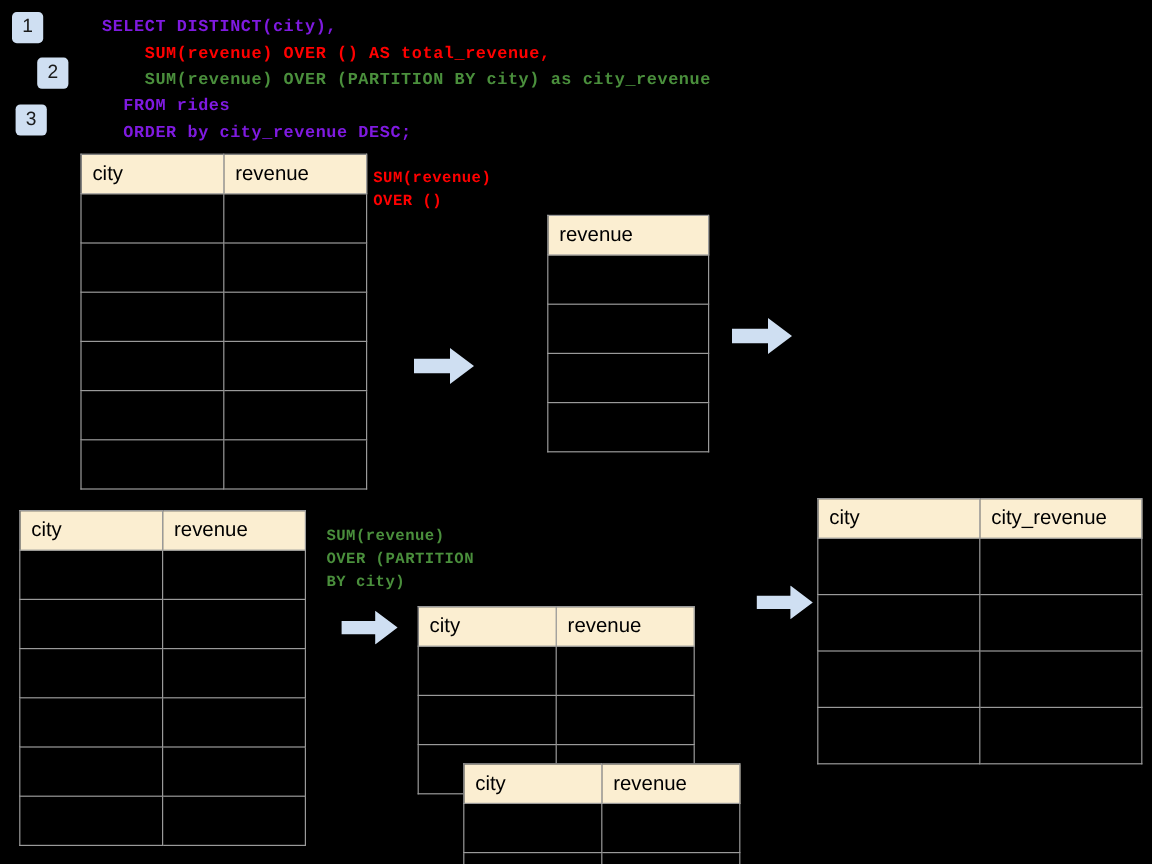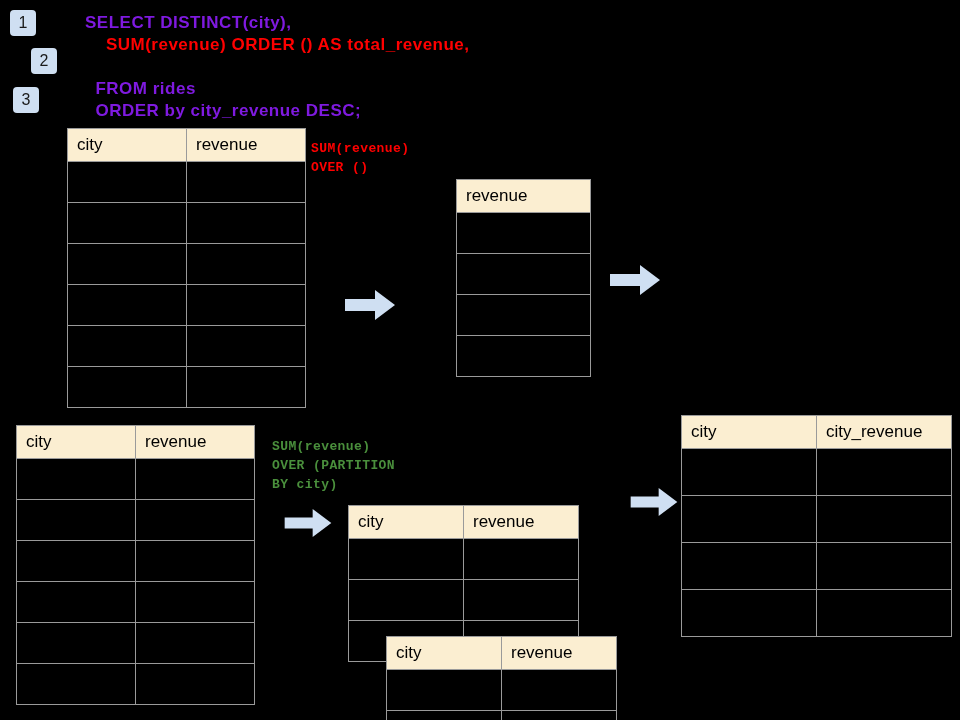--- a/index.html
+++ b/index.html
@@ -26,22 +26,22 @@
     color: #1a1a1a;
     font-size: 16px;
     line-height: 26px;
     text-align: center;
     font-family: "Liberation Sans", sans-serif;
   }
 
   
   .code {
     position: absolute;
-    font-family: Liberation Sans, sans-serif;
-    font-size: 17px;
+    font-family: Liberation Mono, monospace;
+    font-size: 14px;
     line-height: 22px;
     font-weight: bold;
     white-space: pre;
     letter-spacing: 0.5px;
   }
   .code-purple { color: #7f1ae0; }
   .code-red    { color: #ff0000; }
   .code-green  { color: #4a8f3c; }
 
   .note {
@@ -88,21 +88,22 @@
 </head>
 <body>
 
 <div id="stage">
 
   <div class="badge" style="left:10px; top:10px;">1</div>
   <div class="badge" style="left:31px; top:48px;">2</div>
   <div class="badge" style="left:13px; top:87px;">3</div>
 
   <div class="code code-purple" style="left:85px; top:12px;">SELECT DISTINCT(city),</div>
-  <div class="code code-red" style="left:85px; top:34px;">    SUM(revenue) ORDER () AS total_revenue,</div>
+  <div class="code code-red" style="left:85px; top:34px;">    SUM(revenue) OVER () AS total_revenue,</div>
+  <div class="code code-green" style="left:85px; top:56px;">    SUM(revenue) OVER (PARTITION BY city) as city_revenue</div>
   <div class="code code-purple" style="left:85px; top:78px;">  FROM rides</div>
   <div class="code code-purple" style="left:85px; top:100px;text-align:right;">  ORDER by city_revenue DESC;</div>
 
 
   <table class="tbl" style="left:67px; top:128px; width:238px;">
     <colgroup>
         <col style="width:119px">
         <col style="width:119px">
       </colgroup>
     <thead>

